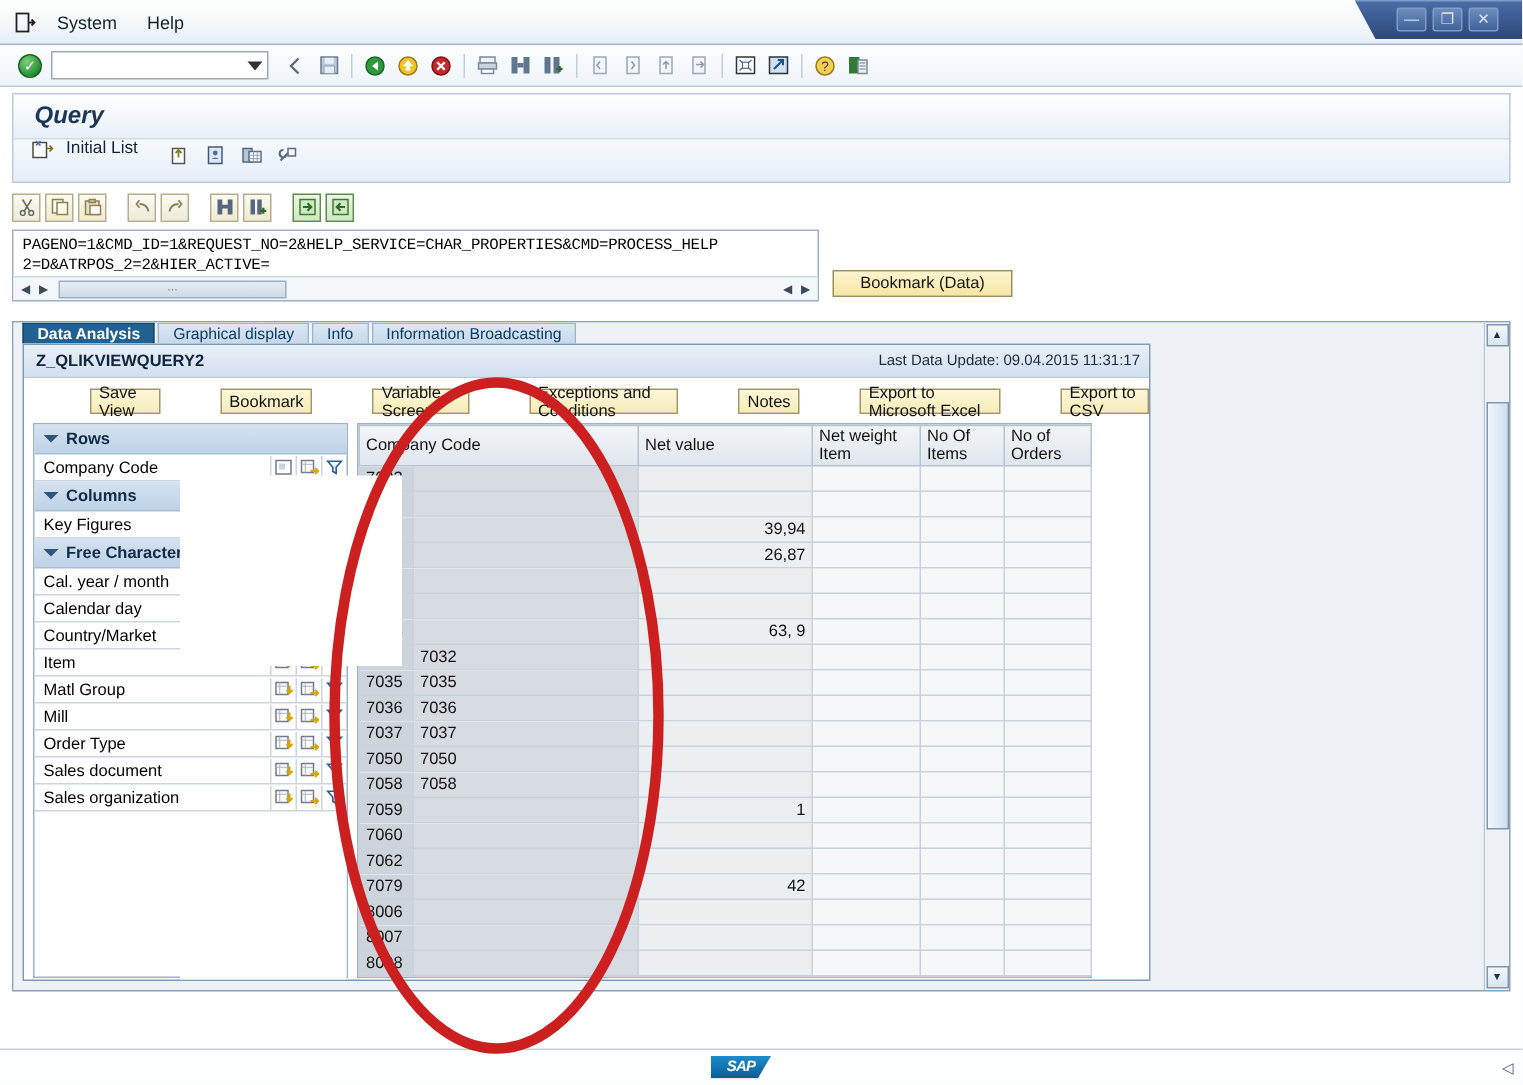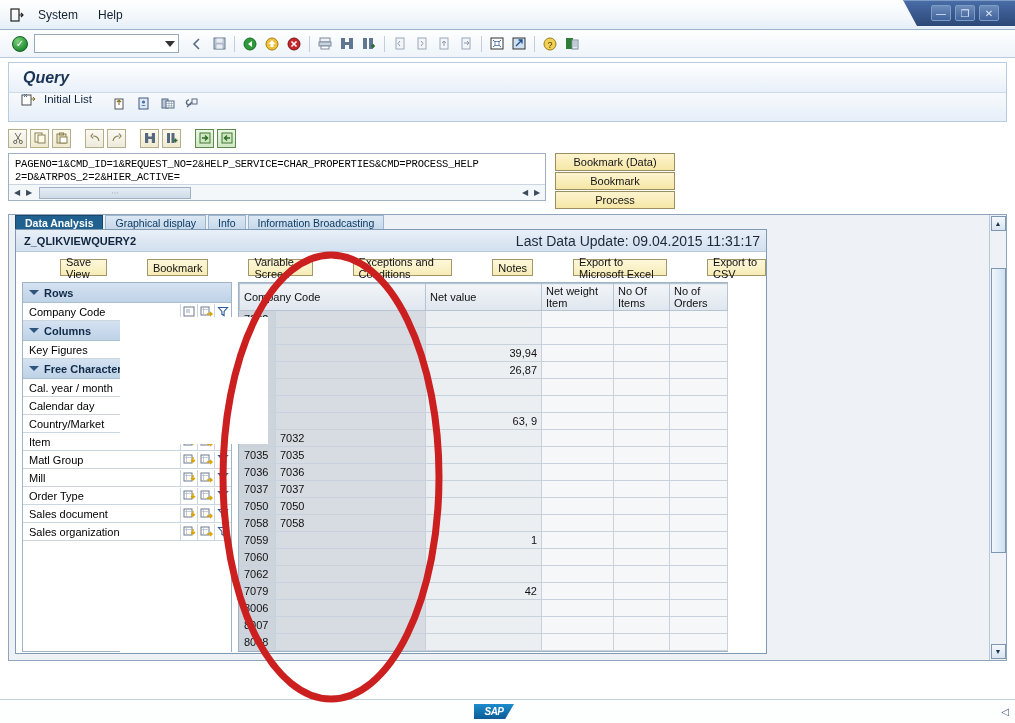--- a/index.html
+++ b/index.html
@@ -115,21 +115,21 @@
     display:flex;align-items:center;justify-content:center; }
   .sc-track{ flex:0 0 auto; width:152px; height:12px; margin:0 4px;
     background:linear-gradient(to bottom,#e6edf5,#cfdbe8); border:1px solid #9fb0c2;
     display:flex;align-items:center;justify-content:center; font-size:7px; color:#7b8a9c; }
   .sc-right{ margin-left:auto; display:flex; }
   .bm-col{ display:flex;flex-direction:column; gap:1px; margin-left:9px; padding-top:0; }
   .bm-btn{
     width:120px;height:18px; border:1px solid #9a8f63;
     background:linear-gradient(to bottom,#fdf4cf,#f6e7a6);
     display:flex;align-items:center;justify-content:center;
-    font-size:11px; color:#151515;
+    font-size:11px; color:#151515;margin-top:27px;
   }
 
   
   .content-wrap{
     margin:4px 8px 0 8px; height:447px; border:1px solid #8fa4ba;
     background:#eef2f6; position:relative; overflow:hidden;
     display:flex;
   }
   .content-inner{ flex:1; overflow:hidden; position:relative; background:#eef2f6; }
   .tabstrip{
@@ -145,21 +145,21 @@
   .panel{
     background:#fff; border:1px solid #7f9bb4; margin:0 0 0 6px;
     width:752px; height:425px; position:relative; overflow:hidden;
   }
   .panel-head{
     height:22px; background:linear-gradient(to bottom,#e8eff8,#d3e0ef);
     display:flex; align-items:center; justify-content:space-between;
     padding:0 6px 0 8px; border-bottom:1px solid #b9cadb;
   }
   .panel-head .qname{ font-weight:bold; font-size:11px; color:#10243c; }
-  .panel-head .upd{ font-size:14px; color:#1a2a3a; }
+  .panel-head .upd{ font-size:10px; color:#1a2a3a; }
   .btnrow{ display:flex; gap:4px; padding:7px 0 6px 8px; }
   .vbtn{
     height:17px; padding:0 5px; border:1px solid #a49669;
     background:linear-gradient(to bottom,#fdf7da,#f7ecb6);
     font-size:11px; color:#111; display:flex;align-items:center;margin-left:36px;
   }
 
   .work{ display:flex; padding:0 16px 0 6px; }
   
   .navpanel{ width:210px; border:1px solid #9fb3c6; background:#fff; }

